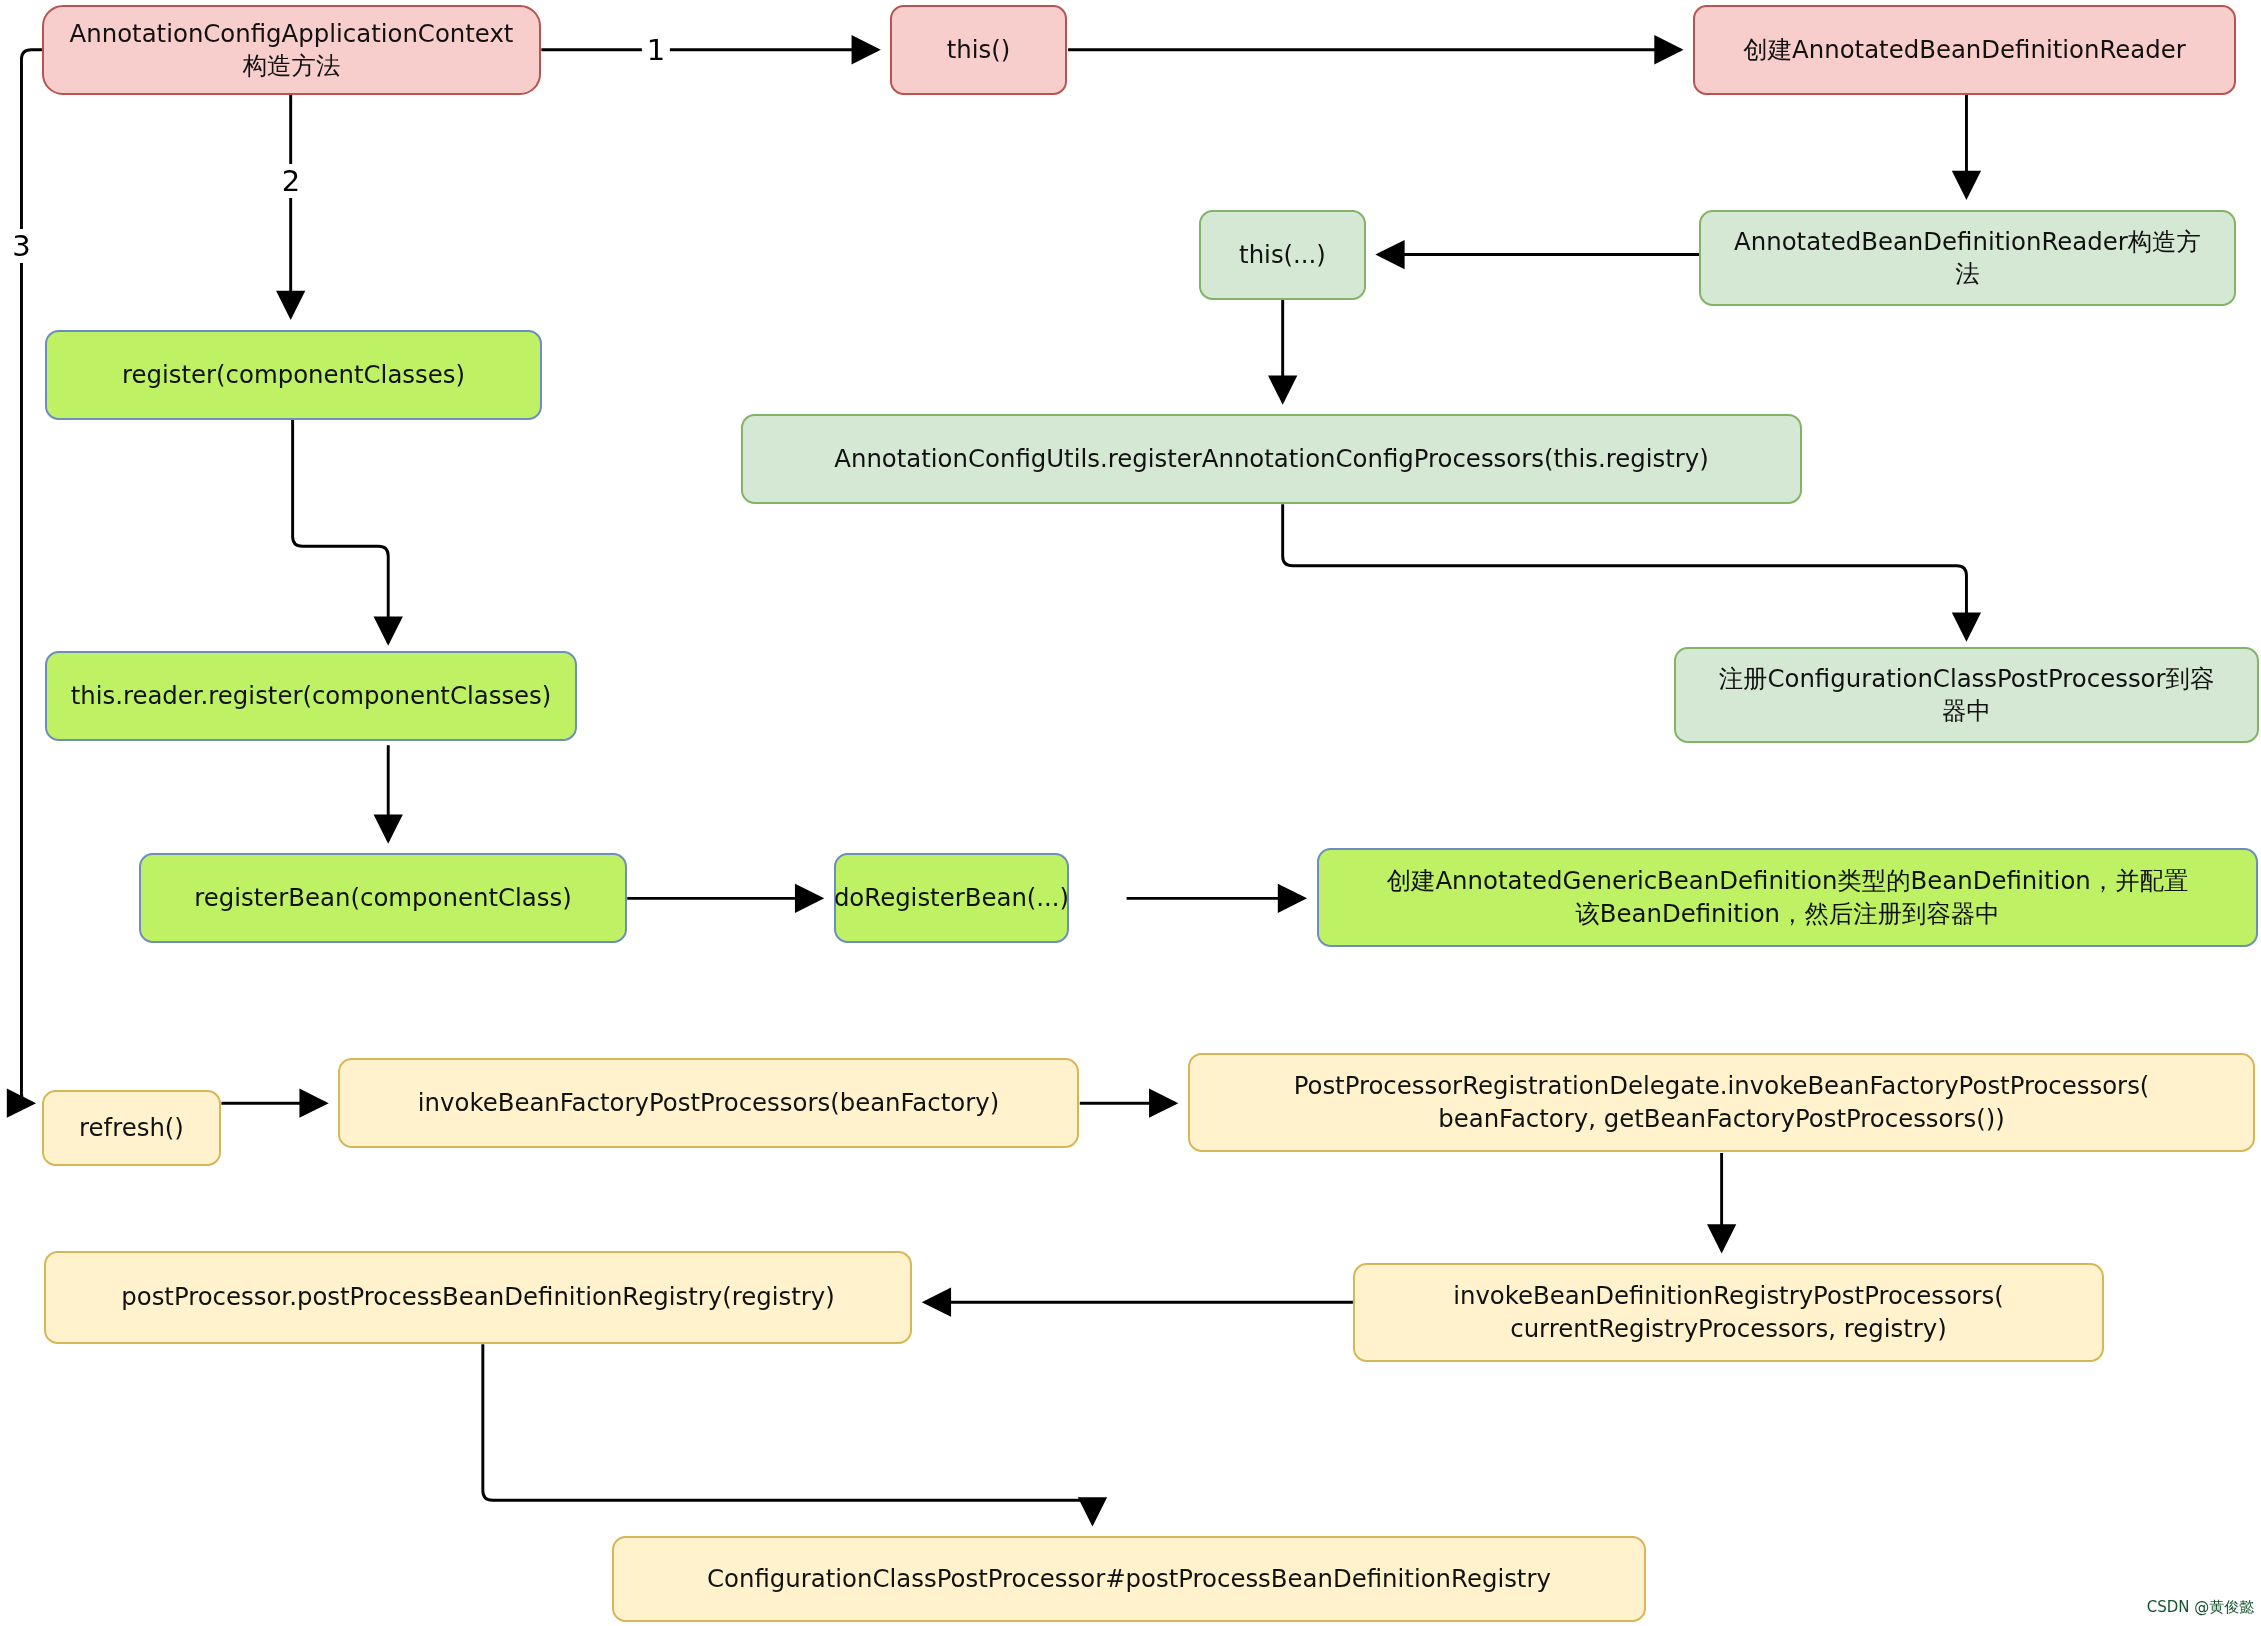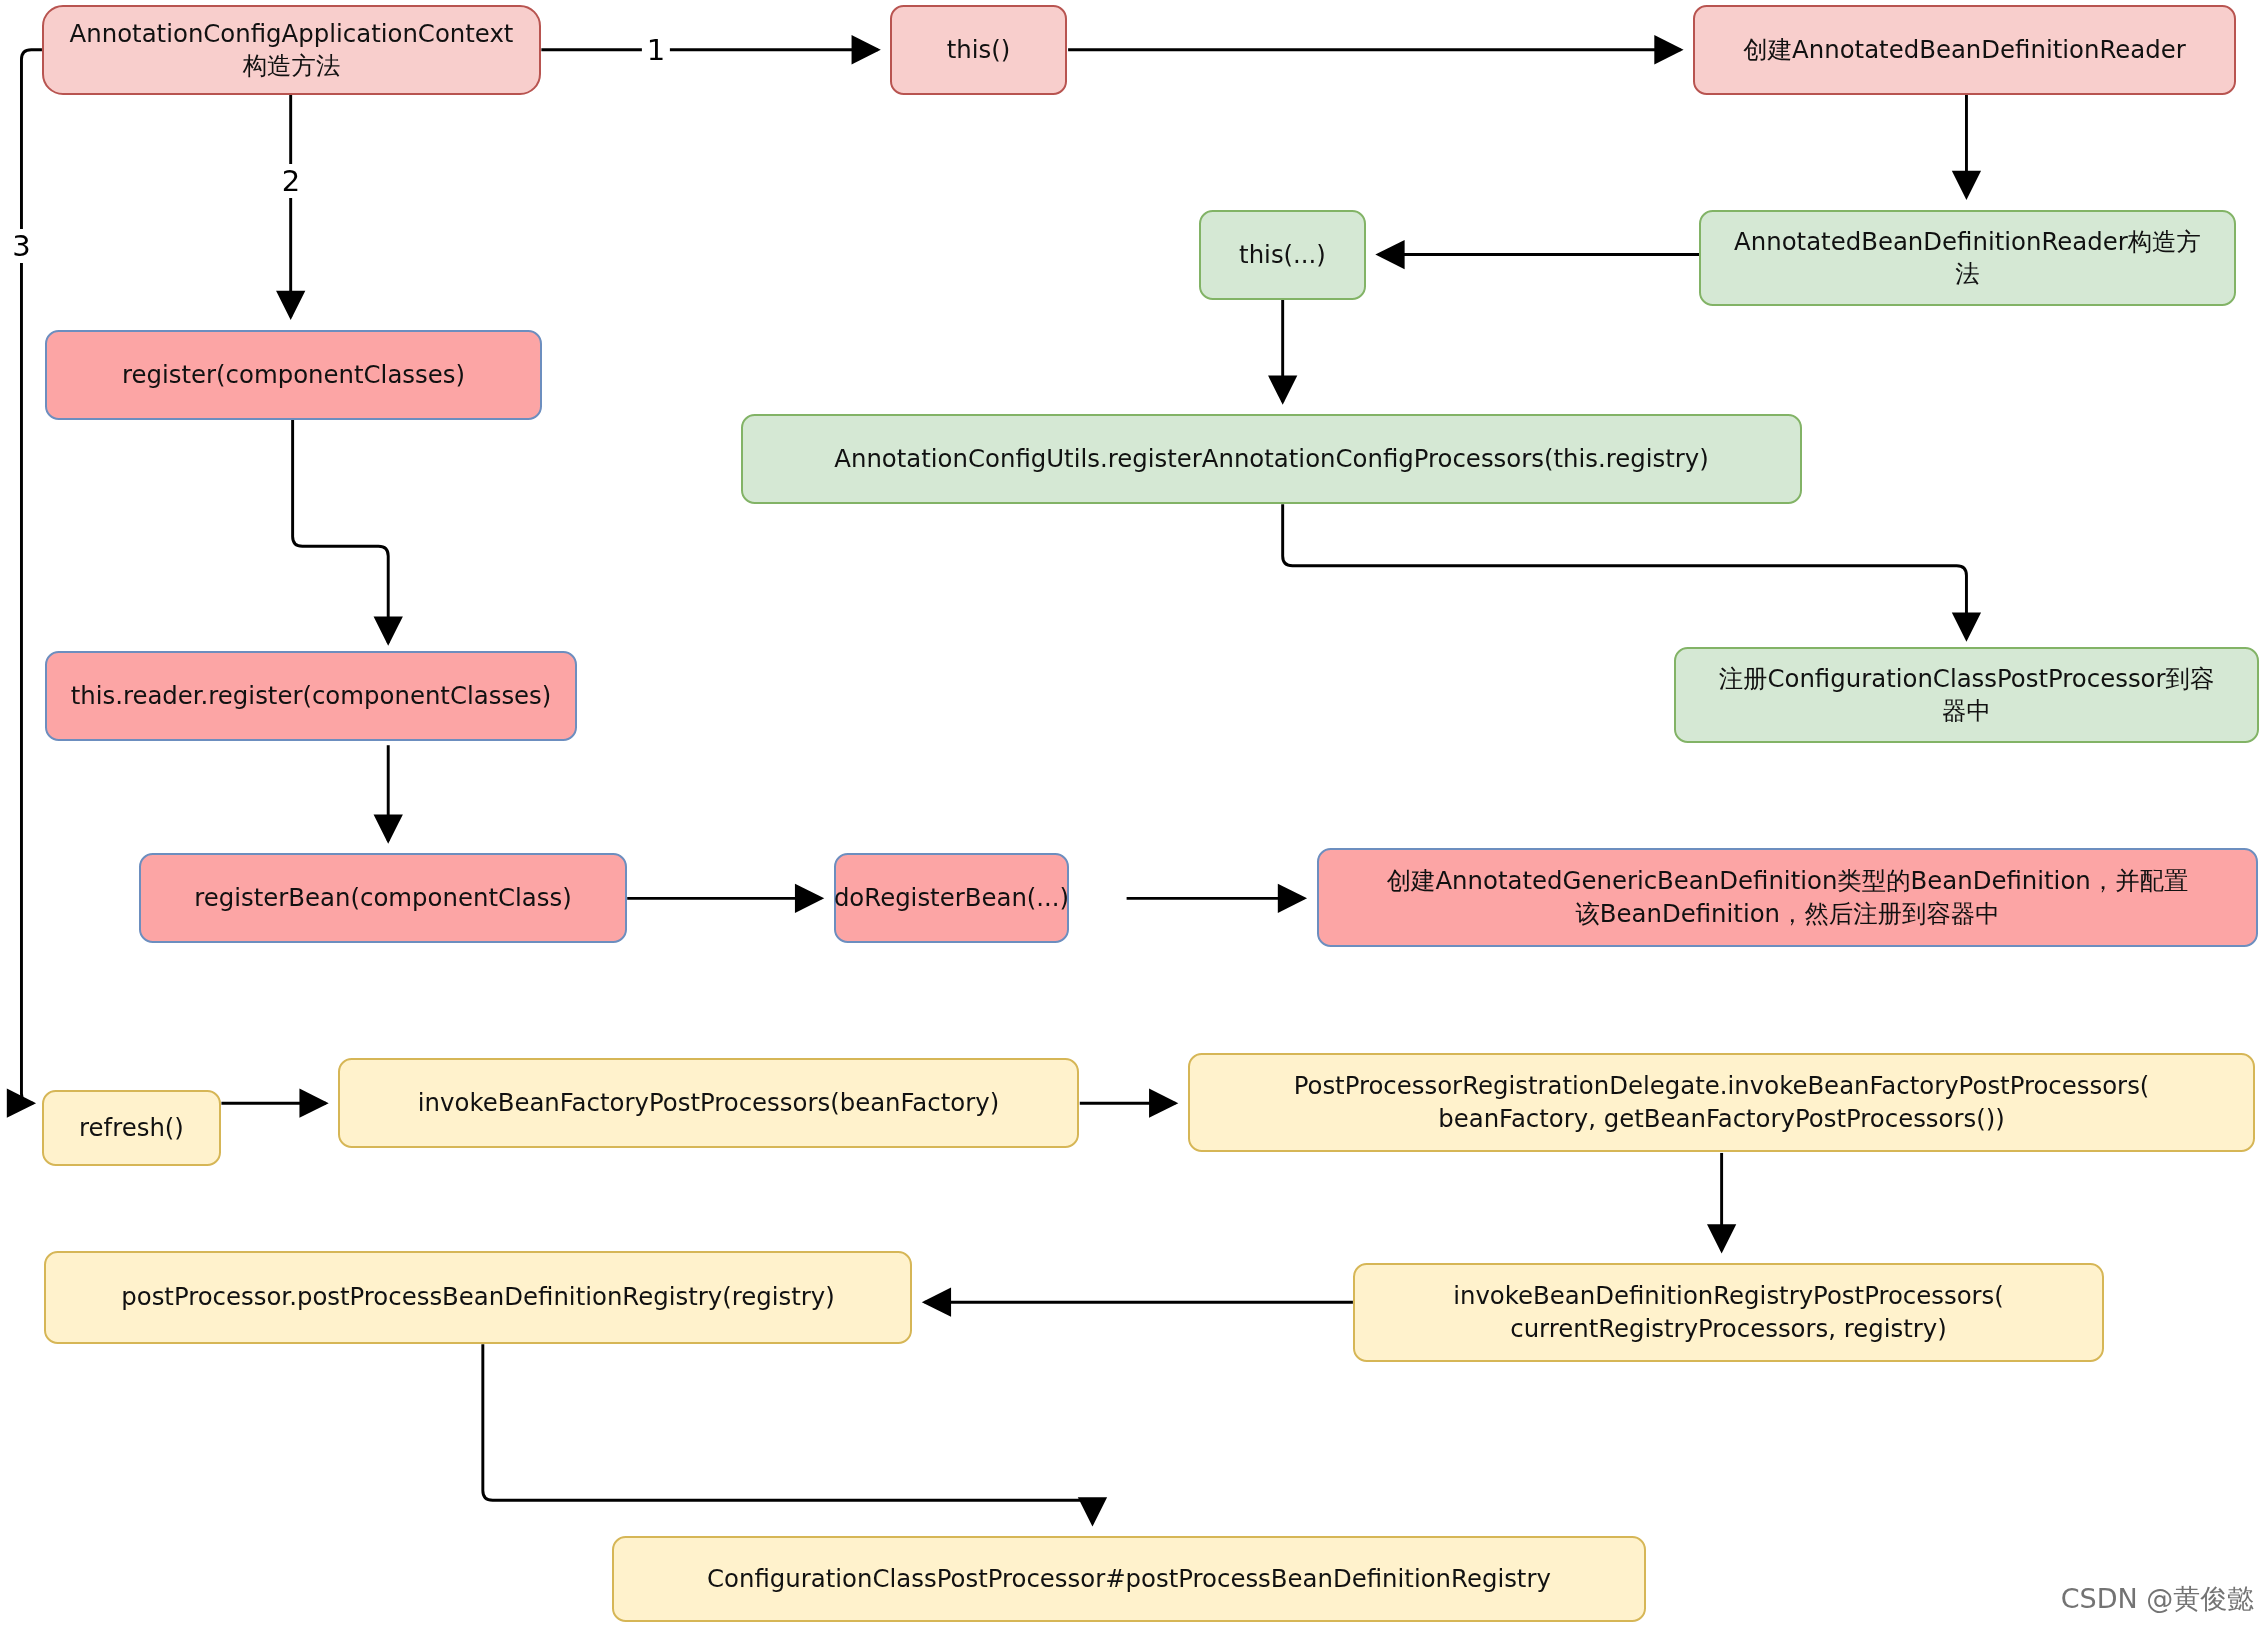--- a/index.html
+++ b/index.html
@@ -17,35 +17,35 @@
     text-align:center;
     border:2.9px solid #000;
     border-radius:13.7px;
     font-size:24.4px;line-height:1.32;
     color:#111;
     padding:3.9px 9.8px;
     white-space:pre-line;
   }
   .c-red   {background:#f8cecc;border-color:#b85450;}
   .c-green {background:#d5e8d4;border-color:#82b366;}
-  .c-blue  {background:#fca5a5;border-color:#6c8ebf;}
+  .c-blue  {background:#bef264;border-color:#6c8ebf;}
   .c-yellow{background:#fff2cc;border-color:#d6b656;}
   #edges{position:absolute;left:0;top:0;}
   .edge{stroke:#000000;stroke-width:3;fill:none;}
   .edge-label{
     position:absolute;
     transform:translate(-50%,-50%);
     background:#ffffff;
     font-size:29px;color:#000;
     padding:0 4.9px;
   }
   .watermark{
     position:absolute;
     right:7.8px;bottom:9.8px;
-    color:#737373;font-size:27px;
+    color:#14532d;font-size:15px;
   }
 </style>
 </head>
 <body>
 
 <div id="canvas">
 
   <svg id="edges" width="2262" height="1627" viewBox="0 0 2319 1668">
     <defs>
       <marker id="arrow" viewBox="0 0 12 12" refX="10" refY="6" markerWidth="12" markerHeight="12" orient="auto-start-reverse">

